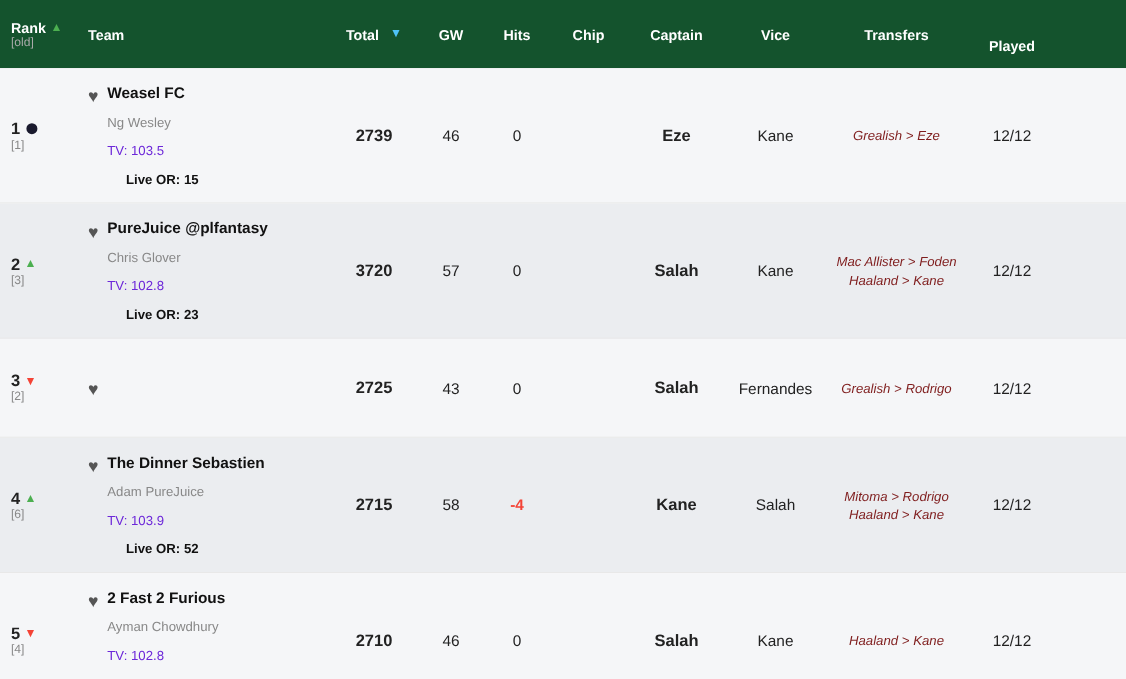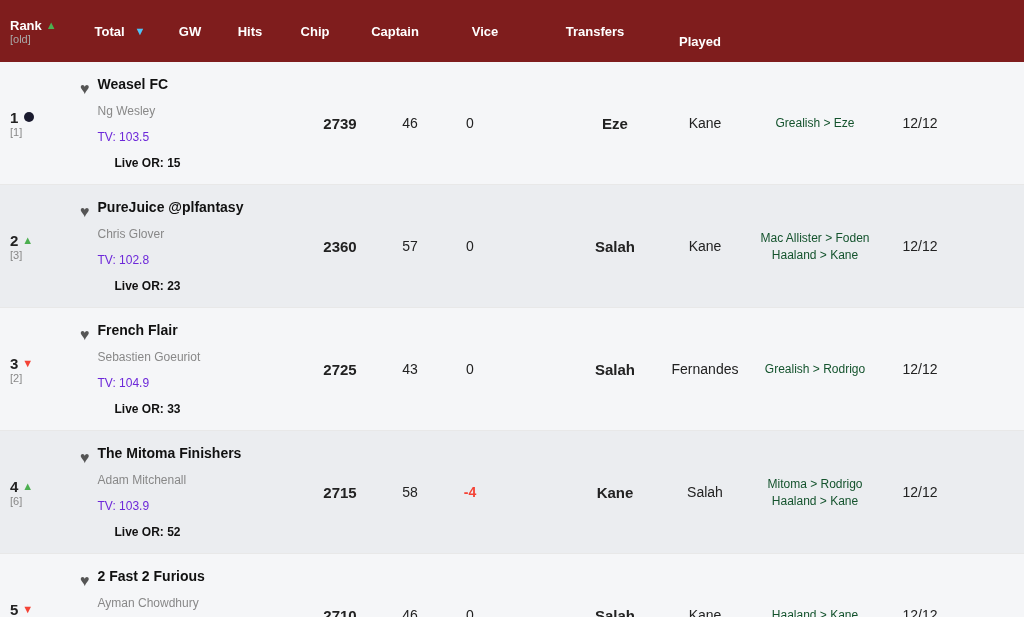--- a/index.html
+++ b/index.html
@@ -9,21 +9,21 @@
       font-size: 13px;
       color: #222;
     }
 
     .table-container {
       width: 1024px;
       overflow: hidden;
     }
 
     .table-header {
-      background: #7f1d1d;
+      background: #14532d;
       color: #ffffff;
       display: flex;
       align-items: center;
       padding: 0 10px;
       height: 62px;
     }
 
     .header-cell {
       display: flex;
       align-items: center;
@@ -176,23 +176,24 @@
 
     .cell-transfers {
       width: 130px;
       flex-direction: column;
       gap: 3px;
       font-size: 12px;
       text-align: center;
     }
 
     .transfer-line {
-      color: #14532d;
+      color: #7f1d1d;
       font-size: 12px;
       white-space: nowrap;
+      font-style: italic;
     }
 
     .cell-played { width: 80px; font-size: 14px; }
 
     .circle-dot {
       width: 10px;
       height: 10px;
       background: #1a1a2e;
       border-radius: 50%;
       display: inline-block;
@@ -210,20 +211,23 @@
 <div class="table-container">
 
   <div class="table-header">
     <div class="header-cell header-rank">
       <div class="rank-label">
         <span>Rank</span>
         <span class="arrow-up">▲</span>
       </div>
       <span class="old-label">[old]</span>
     </div>
+    <div class="header-cell header-team">
+      <span>Team</span>
+    </div>
     <div class="header-cell header-total">
       <span>Total</span>
       <span class="arrow-sort">▼</span>
     </div>
     <div class="header-cell header-gw">
       <span>GW</span>
     </div>
     <div class="header-cell header-hits">
       <span>Hits</span>
     </div>
@@ -298,21 +302,21 @@
     <div class="cell cell-team">
       <span class="heart-icon">♥</span>
       <div class="team-info">
         <span class="team-name">PureJuice @plfantasy</span>
         <span class="team-manager">Chris Glover</span>
         <span class="team-tv">TV: 102.8</span>
         <span class="team-live">Live OR: 23</span>
       </div>
     </div>
     <div class="cell cell-total">
-      <span>2360</span>
+      <span>3720</span>
     </div>
     <div class="cell cell-gw">
       <span>57</span>
     </div>
     <div class="cell cell-hits">
       <span class="">0</span>
     </div>
     <div class="cell cell-chip">
       <span></span>
     </div>
@@ -333,26 +337,20 @@
       <div class="row">
     <div class="cell cell-rank">
       <div class="rank-number">
         <span>3</span>
         <span class="arrow-down">▼</span>
       </div>
       <span class="rank-old">[2]</span>
     </div>
     <div class="cell cell-team">
       <span class="heart-icon">♥</span>
-      <div class="team-info">
-        <span class="team-name">French Flair</span>
-        <span class="team-manager">Sebastien Goeuriot</span>
-        <span class="team-tv">TV: 104.9</span>
-        <span class="team-live">Live OR: 33</span>
-      </div>
     </div>
     <div class="cell cell-total">
       <span>2725</span>
     </div>
     <div class="cell cell-gw">
       <span>43</span>
     </div>
     <div class="cell cell-hits">
       <span class="">0</span>
     </div>
@@ -376,22 +374,22 @@
     <div class="cell cell-rank">
       <div class="rank-number">
         <span>4</span>
         <span class="arrow-up">▲</span>
       </div>
       <span class="rank-old">[6]</span>
     </div>
     <div class="cell cell-team">
       <span class="heart-icon">♥</span>
       <div class="team-info">
-        <span class="team-name">The Mitoma Finishers</span>
-        <span class="team-manager">Adam Mitchenall</span>
+        <span class="team-name">The Dinner Sebastien</span>
+        <span class="team-manager">Adam PureJuice</span>
         <span class="team-tv">TV: 103.9</span>
         <span class="team-live">Live OR: 52</span>
       </div>
     </div>
     <div class="cell cell-total">
       <span>2715</span>
     </div>
     <div class="cell cell-gw">
       <span>58</span>
     </div>

